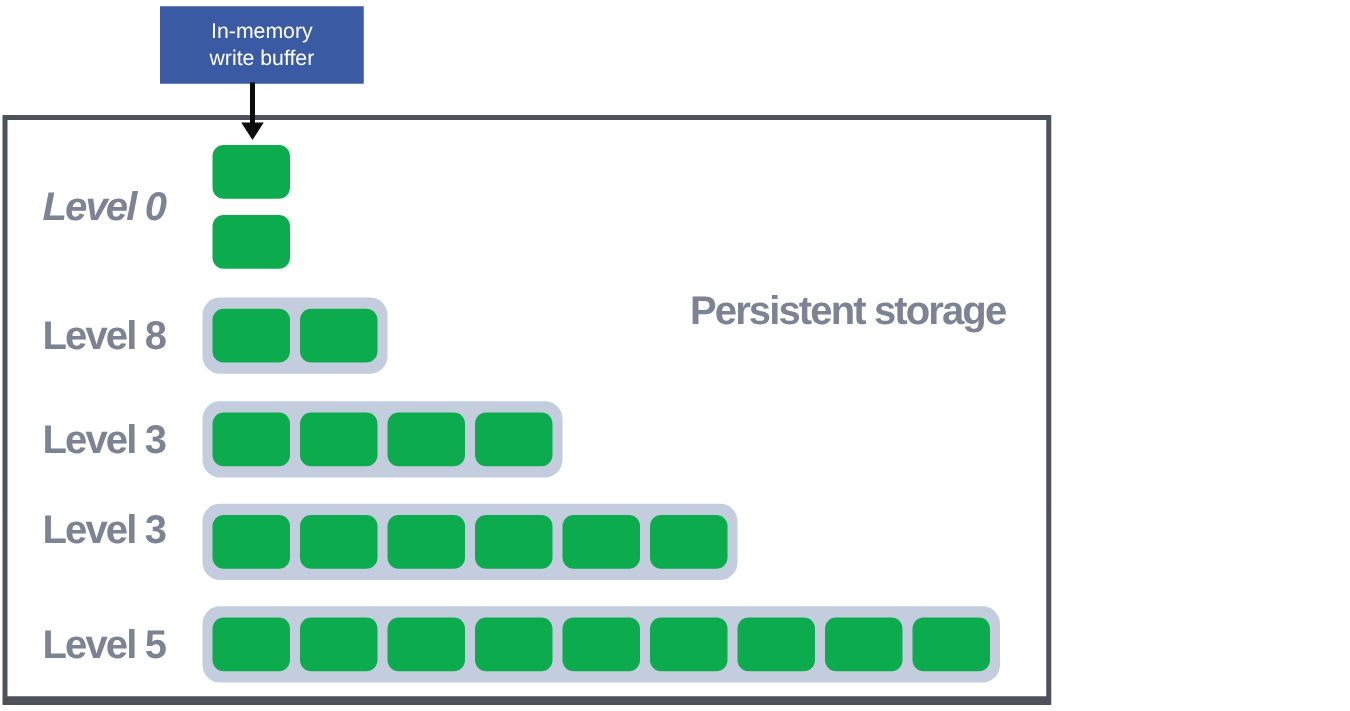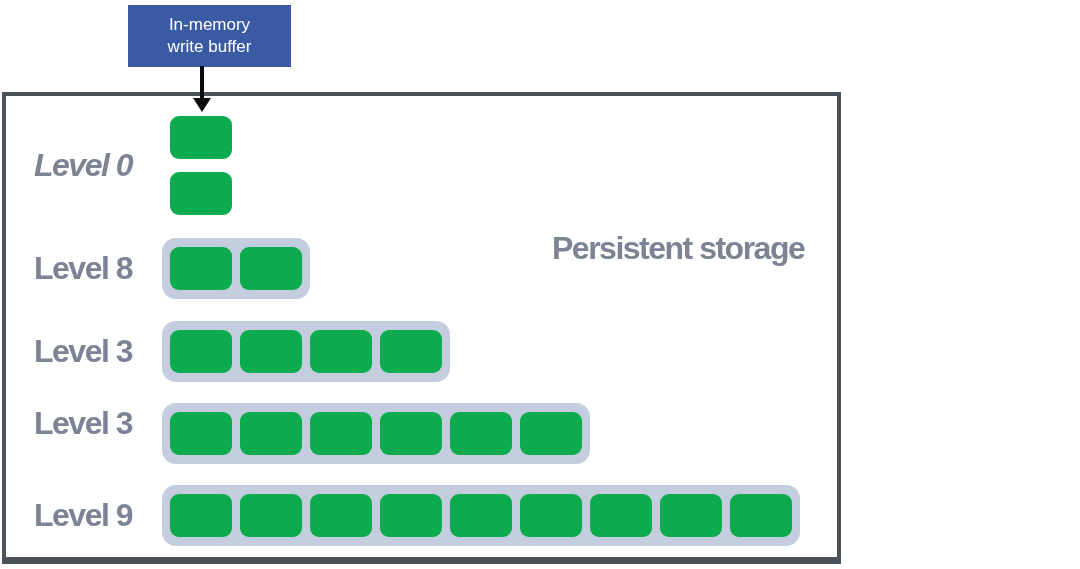--- a/index.html
+++ b/index.html
@@ -103,21 +103,21 @@
         <div class="blocks">
           <div class="block"></div>
           <div class="block"></div>
           <div class="block"></div>
           <div class="block"></div>
           <div class="block"></div>
           <div class="block"></div>
         </div>
       </div>
       <div class="row level-4">
-        <div class="row-label">Level 9</div>
+        <div class="row-label">Level 5</div>
         <div class="blocks">
           <div class="block"></div>
           <div class="block"></div>
           <div class="block"></div>
           <div class="block"></div>
           <div class="block"></div>
           <div class="block"></div>
           <div class="block"></div>
           <div class="block"></div>
           <div class="block"></div>

